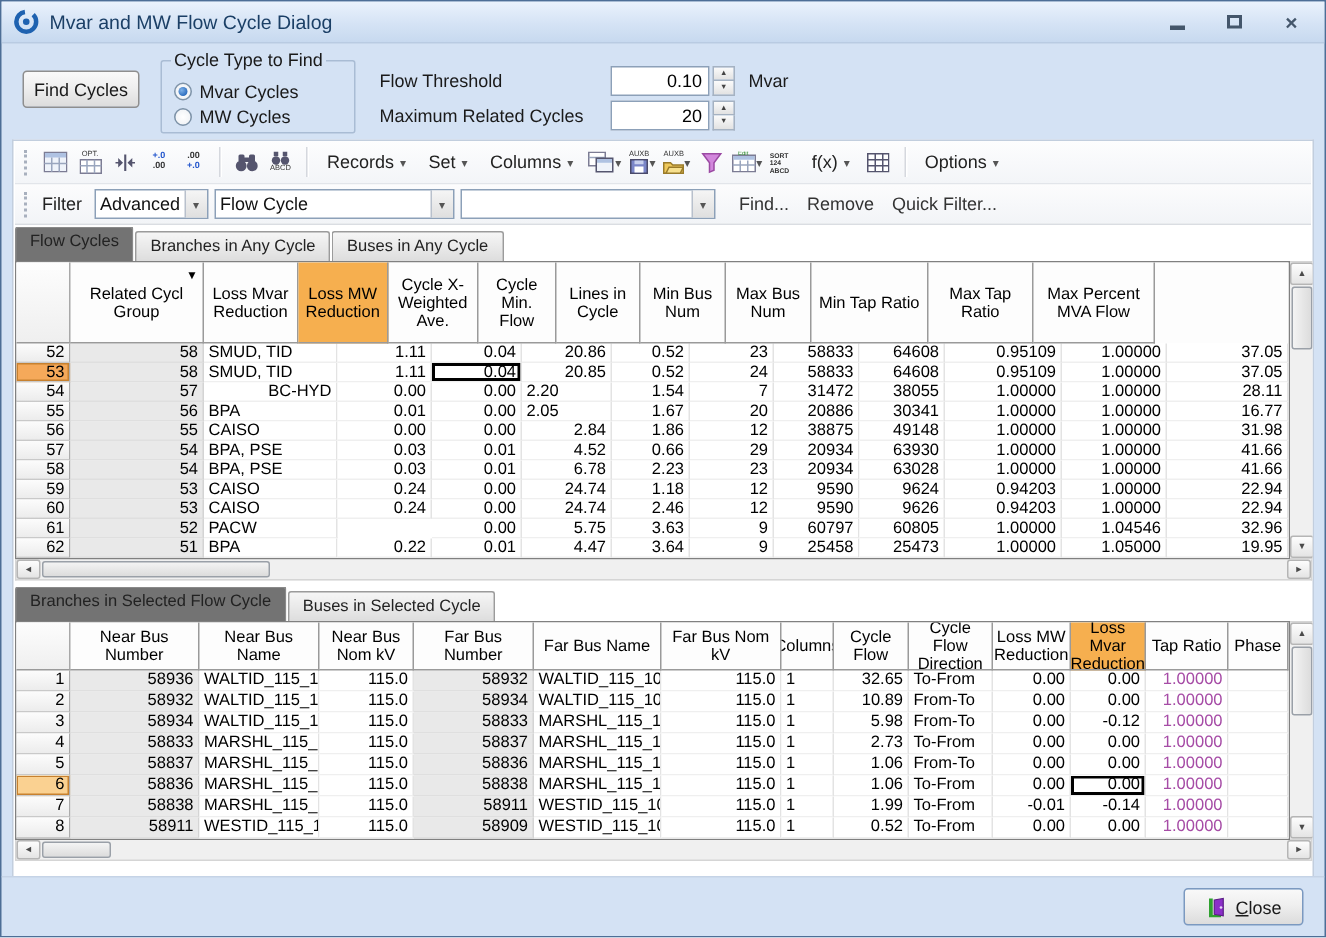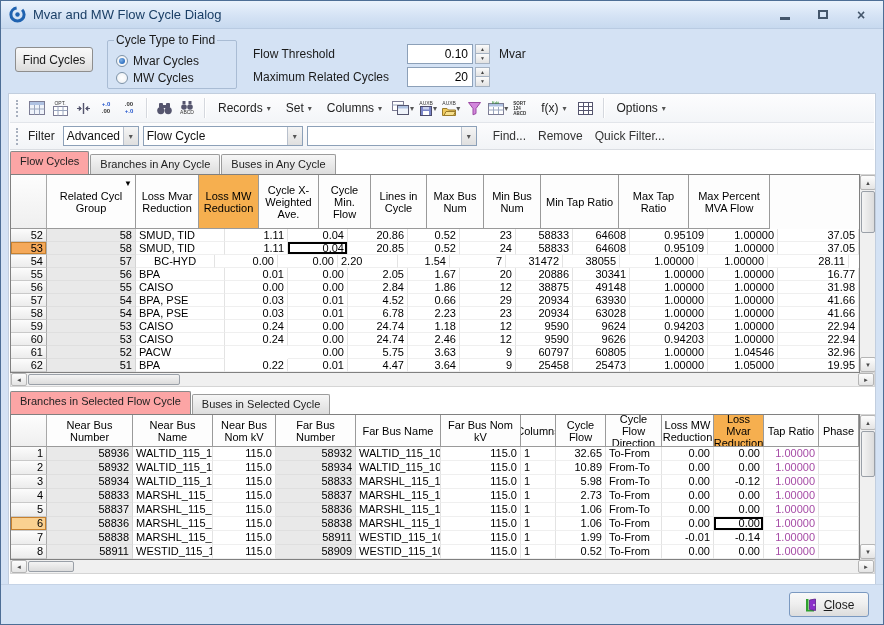--- a/index.html
+++ b/index.html
@@ -78,21 +78,21 @@
   .combo-btn { width:15px; height:100%; flex:0 0 15px; display:flex; align-items:center; justify-content:center;
                background:linear-gradient(#F5F5F5,#DFDFDF); border-left:1px solid #B8C0CC; }
   .w76 { width:76px; } .w160 { width:160px; } .w170 { width:170px; }
   .cmd { font-size:12px; color:#333; margin-left:12px; }
 
   
   .tabstrip { height:24px; flex:0 0 24px; display:flex; align-items:flex-end; padding:3px 0 0 0; }
   .tab { height:20px; line-height:19px; font-size:11px; color:#222; padding:0 9px;
          background:linear-gradient(#F6F6F6,#DDDDDD); border:1px solid #9B9B9B; border-bottom:none;
          border-radius:2px 2px 0 0; margin-right:1px; position:relative; }
-  .tab.active { height:23px; background:#fca5a5; z-index:3; border-color:#8A8A8A; }
+  .tab.active { height:23px; background:#737373; z-index:3; border-color:#8A8A8A; }
 
   
   .grid { display:flex; flex:0 0 auto; }
   .grid-cols { border:1px solid #808080; background:#fff; }
   .g-hrow { display:flex; background:#FDFDFD; }
   .g-hcell { border-right:1px solid #9A9A9A; border-bottom:1px solid #9A9A9A; font-size:11px;
              line-height:12px; display:flex; align-items:center; justify-content:center;
              text-align:center; padding:1px 2px; overflow:hidden; position:relative; color:#000; }
   .g-hnum { background:linear-gradient(#FDFDFD,#EFEFEF); border-right:1px solid #A8A8A8; }
   .g-sort { position:absolute; top:3px; right:3px; font-size:8px; color:#000; }
@@ -381,24 +381,24 @@
             <div class="g-hcell" style="width: 60px; height: 54px;">
               <span>Cycle X-Weighted Ave.</span>
             </div>
             <div class="g-hcell" style="width: 52px; height: 54px;">
               <span>Cycle Min. Flow</span>
             </div>
             <div class="g-hcell" style="width: 56px; height: 54px;">
               <span>Lines in Cycle</span>
             </div>
             <div class="g-hcell" style="width: 57px; height: 54px;">
+              <span>Min Bus Num</span>
+            </div>
+            <div class="g-hcell" style="width: 57px; height: 54px;">
               <span>Max Bus Num</span>
-            </div>
-            <div class="g-hcell" style="width: 57px; height: 54px;">
-              <span>Min Bus Num</span>
             </div>
             <div class="g-hcell" style="width: 78px; height: 54px;">
               <span>Min Tap Ratio</span>
             </div>
             <div class="g-hcell" style="width: 70px; height: 54px;">
               <span>Max Tap Ratio</span>
             </div>
             <div class="g-hcell" style="width: 81px; height: 54px;">
               <span>Max Percent MVA Flow</span>
             </div>
@@ -429,39 +429,39 @@
             <div class="g-cell" style="width: 56px; line-height: 12px; text-align: right;">24</div>
             <div class="g-cell" style="width: 57px; line-height: 12px; text-align: right;">58833</div>
             <div class="g-cell" style="width: 57px; line-height: 12px; text-align: right;">64608</div>
             <div class="g-cell" style="width: 78px; line-height: 12px; text-align: right;">0.95109</div>
             <div class="g-cell" style="width: 70px; line-height: 12px; text-align: right;">1.00000</div>
             <div class="g-cell" style="width: 81px; line-height: 12px; text-align: right;">37.05</div>
           </div>
           <div class="g-row" style="height: 13px;">
             <div class="g-cell g-num" style="width: 36px; line-height: 12px;">54</div>
             <div class="g-cell gray" style="width: 89px; line-height: 12px; text-align: right;">57</div>
-            <div class="g-cell" style="width: 79px; line-height: 12px; text-align: center;">BC-HYD</div>
+            <div class="g-cell" style="width: 89px; line-height: 12px; text-align: right;">BC-HYD</div>
             <div class="g-cell" style="width: 63px; line-height: 12px; text-align: right;">0.00</div>
             <div class="g-cell" style="width: 60px; line-height: 12px; text-align: right;">0.00</div>
             <div class="g-cell" style="width: 60px; line-height: 12px; ">2.20</div>
             <div class="g-cell" style="width: 52px; line-height: 12px; text-align: right;">1.54</div>
             <div class="g-cell" style="width: 56px; line-height: 12px; text-align: right;">7</div>
             <div class="g-cell" style="width: 57px; line-height: 12px; text-align: right;">31472</div>
             <div class="g-cell" style="width: 57px; line-height: 12px; text-align: right;">38055</div>
             <div class="g-cell" style="width: 78px; line-height: 12px; text-align: right;">1.00000</div>
             <div class="g-cell" style="width: 70px; line-height: 12px; text-align: right;">1.00000</div>
             <div class="g-cell" style="width: 81px; line-height: 12px; text-align: right;">28.11</div>
           </div>
           <div class="g-row" style="height: 13px;">
             <div class="g-cell g-num" style="width: 36px; line-height: 12px;">55</div>
             <div class="g-cell gray" style="width: 89px; line-height: 12px; text-align: right;">56</div>
             <div class="g-cell" style="width: 89px; line-height: 12px; text-align: left;">BPA</div>
             <div class="g-cell" style="width: 63px; line-height: 12px; text-align: right;">0.01</div>
             <div class="g-cell" style="width: 60px; line-height: 12px; text-align: right;">0.00</div>
-            <div class="g-cell" style="width: 60px; line-height: 12px; text-align: right;">2.05</div>
+            <div class="g-cell" style="width: 60px; line-height: 12px; ">2.05</div>
             <div class="g-cell" style="width: 52px; line-height: 12px; text-align: right;">1.67</div>
             <div class="g-cell" style="width: 56px; line-height: 12px; text-align: right;">20</div>
             <div class="g-cell" style="width: 57px; line-height: 12px; text-align: right;">20886</div>
             <div class="g-cell" style="width: 57px; line-height: 12px; text-align: right;">30341</div>
             <div class="g-cell" style="width: 78px; line-height: 12px; text-align: right;">1.00000</div>
             <div class="g-cell" style="width: 70px; line-height: 12px; text-align: right;">1.00000</div>
             <div class="g-cell" style="width: 81px; line-height: 12px; text-align: right;">16.77</div>
           </div>
           <div class="g-row" style="height: 13px;">
             <div class="g-cell g-num" style="width: 36px; line-height: 12px;">56</div>

